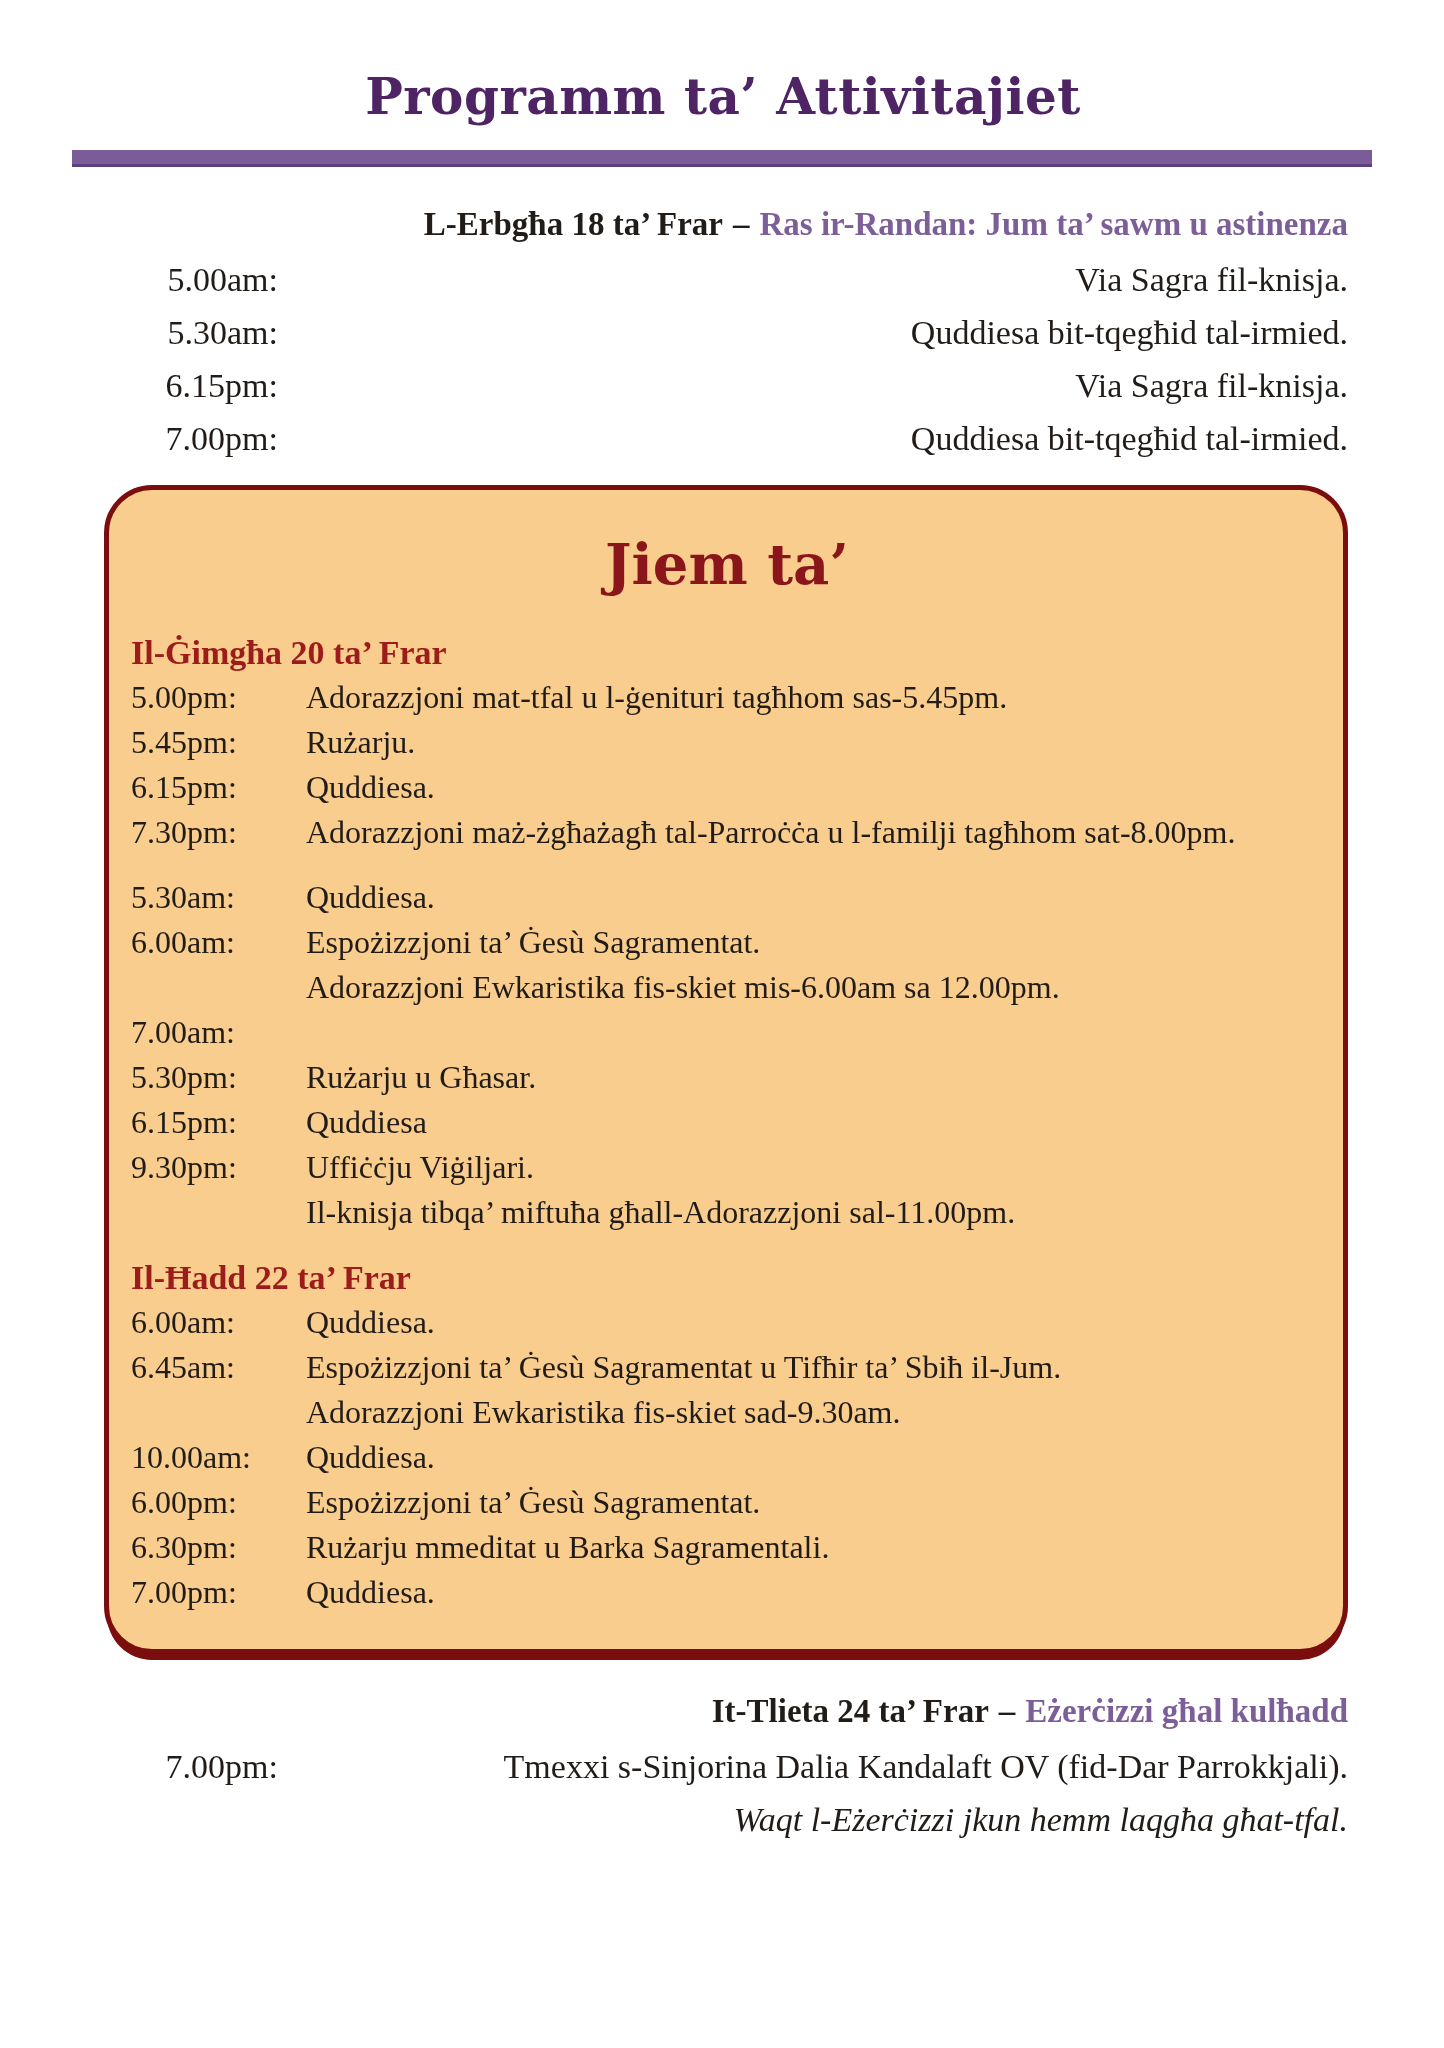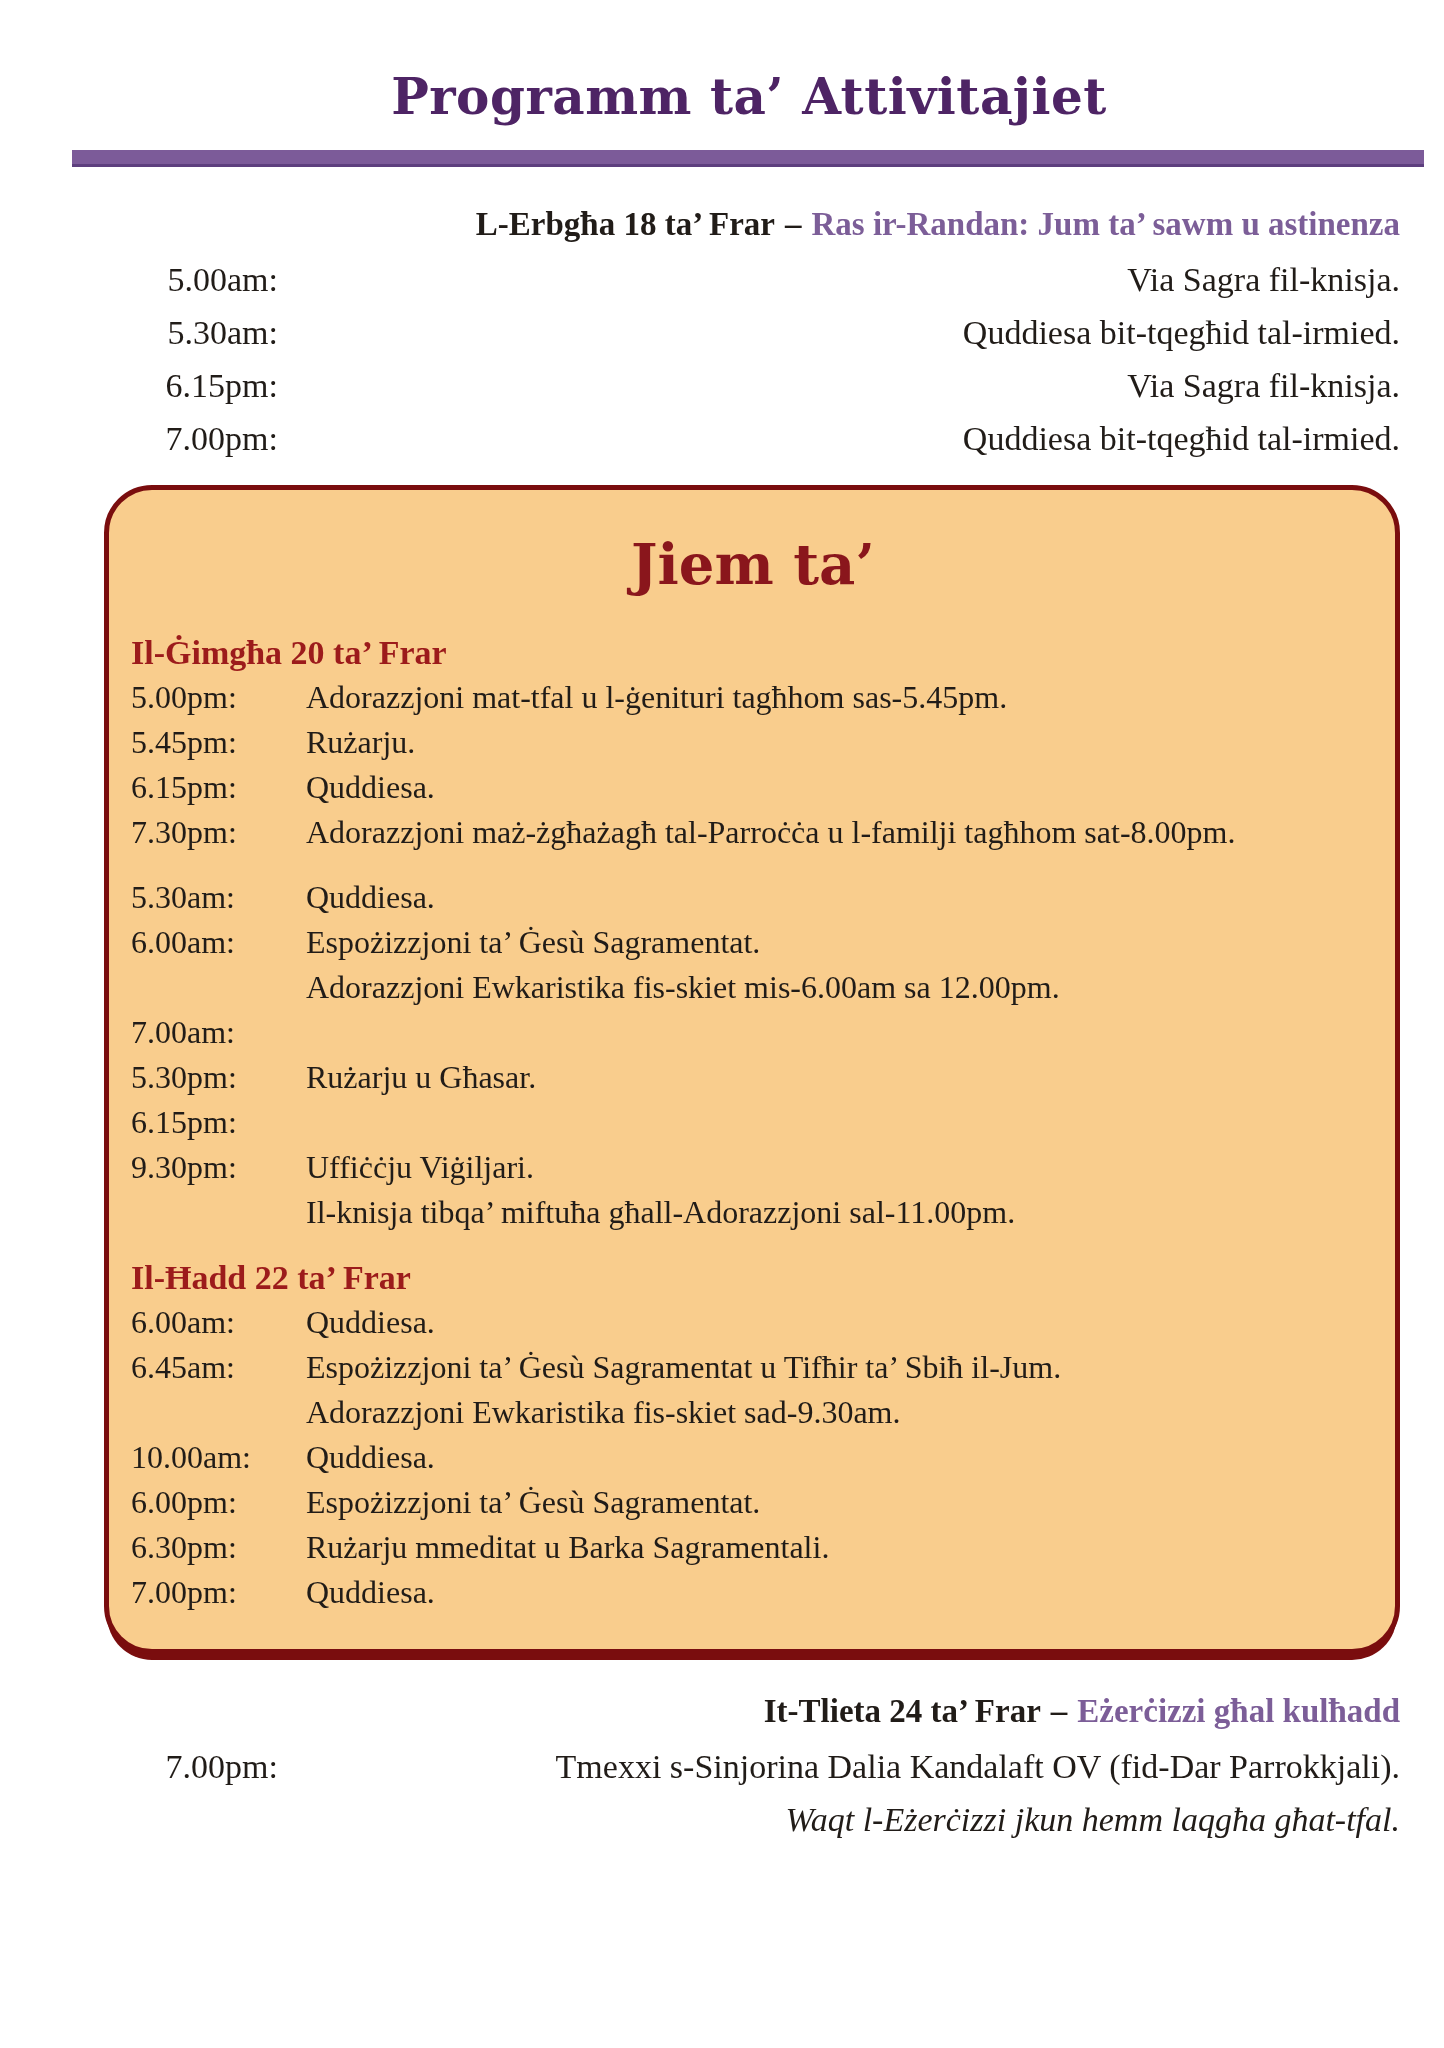--- a/index.html
+++ b/index.html
@@ -2,21 +2,21 @@
 <html style="--title-purple: #4e2465; --rule-purple: #7c5b99; --rule-edge: #5d3f7e; --accent-purple: #7c5e98; --box-bg: #f9cd8d; --box-border: #7a0d0e; --box-title-red: #8a161c; --heading-red: #9c1b1b; --text: #211c18;"><head>
 <meta charset="utf-8">
 <style>
   * { margin:0; padding:0; box-sizing:border-box; }
   html, body { background:#ffffff; }
   body {
     width:1444px; height:2048px; overflow:hidden;
     font-family:"Liberation Serif", serif;
     color:var(--text, #211c18);
   }
-  .page { padding:64px 44px 0 98px; }
+  .page { padding:64px 96px 0 98px; }
 
   .page-title {
     font-family:"DejaVu Serif", serif;
     font-weight:bold; font-size:50px; line-height:66px;
     text-align:center; color:var(--title-purple, #4e2465);
     letter-spacing:.5px;
   }
   .title-rule {
     height:17px; margin:20px -24px 0 -26px;
     background:var(--rule-purple, #7c5b99);
@@ -126,20 +126,21 @@
             </div>
             <div class="row">
               <span class="time">7.00am:</span>
             </div>
             <div class="row">
               <span class="time">5.30pm:</span>
               <span class="desc">Rużarju u Għasar.</span>
             </div>
             <div class="row">
               <span class="time">6.15pm:</span>
+              <span class="desc">Quddiesa</span>
             </div>
             <div class="row">
               <span class="time">9.30pm:</span>
               <span class="desc">Uffiċċju Viġiljari.</span>
             </div>
             <div class="row">
               <span class="time"></span>
               <span class="desc">Il-knisja tibqa’ miftuħa għall-Adorazzjoni sal-11.00pm.</span>
             </div>
           </div>

